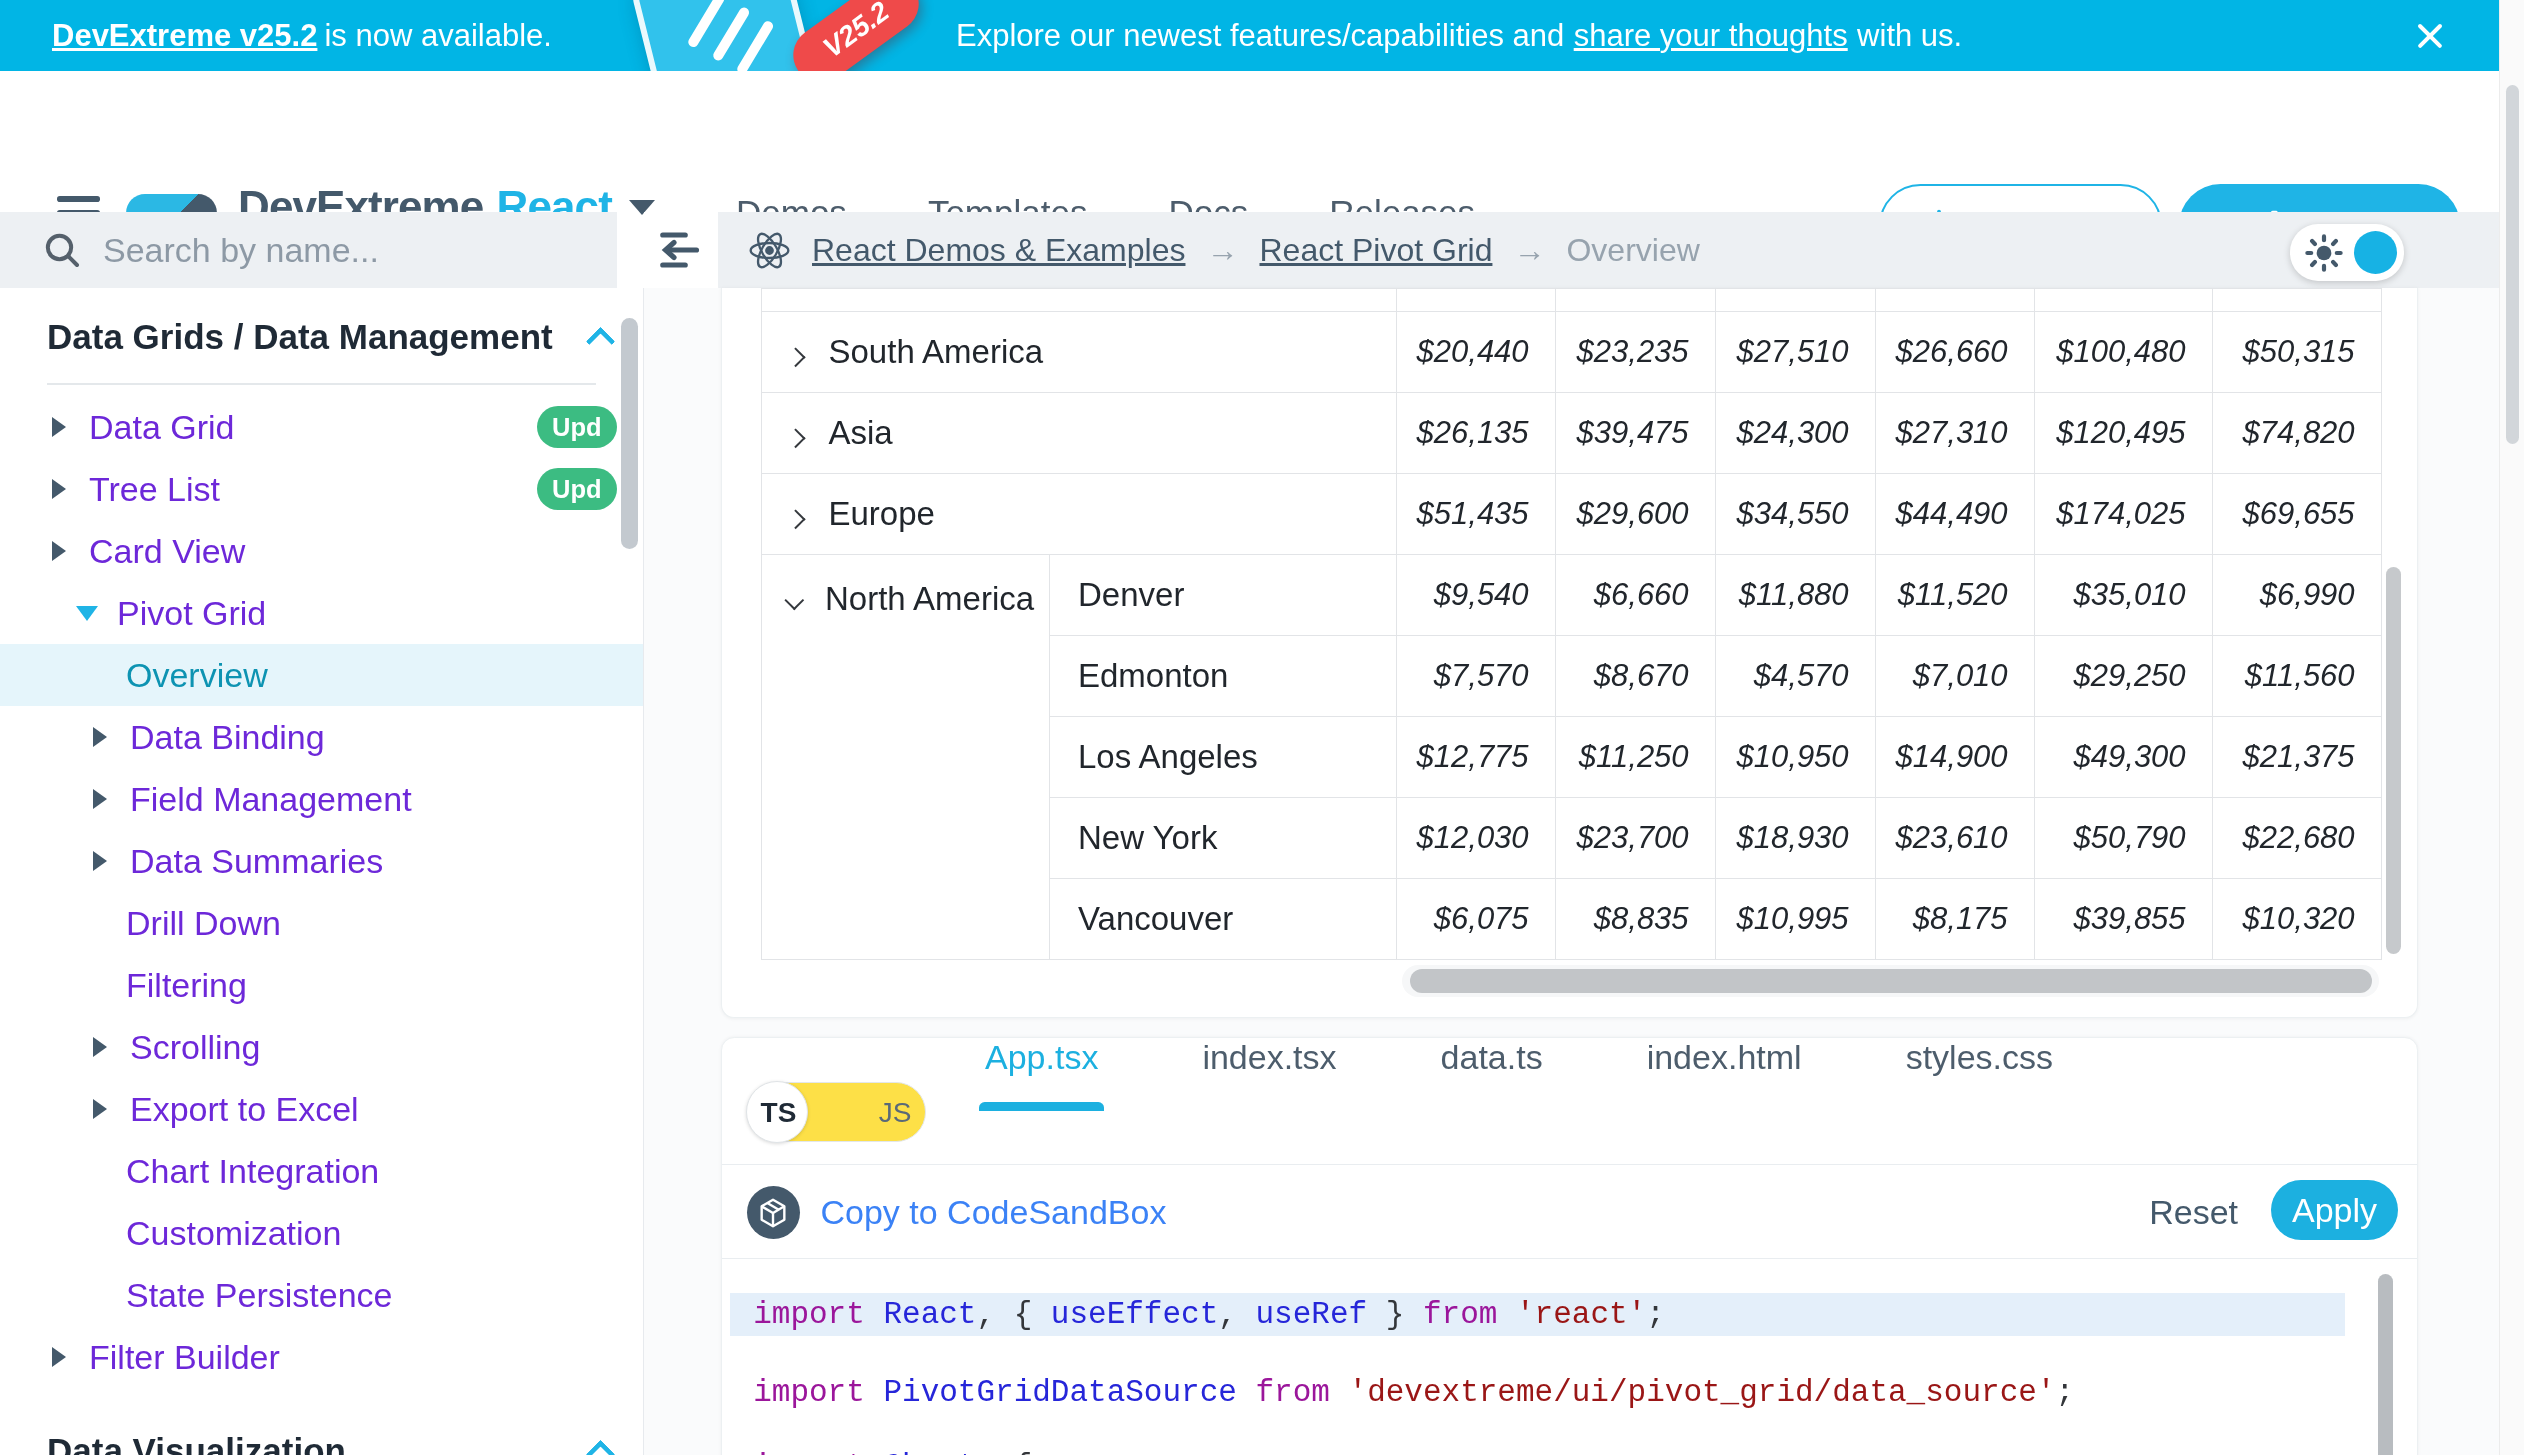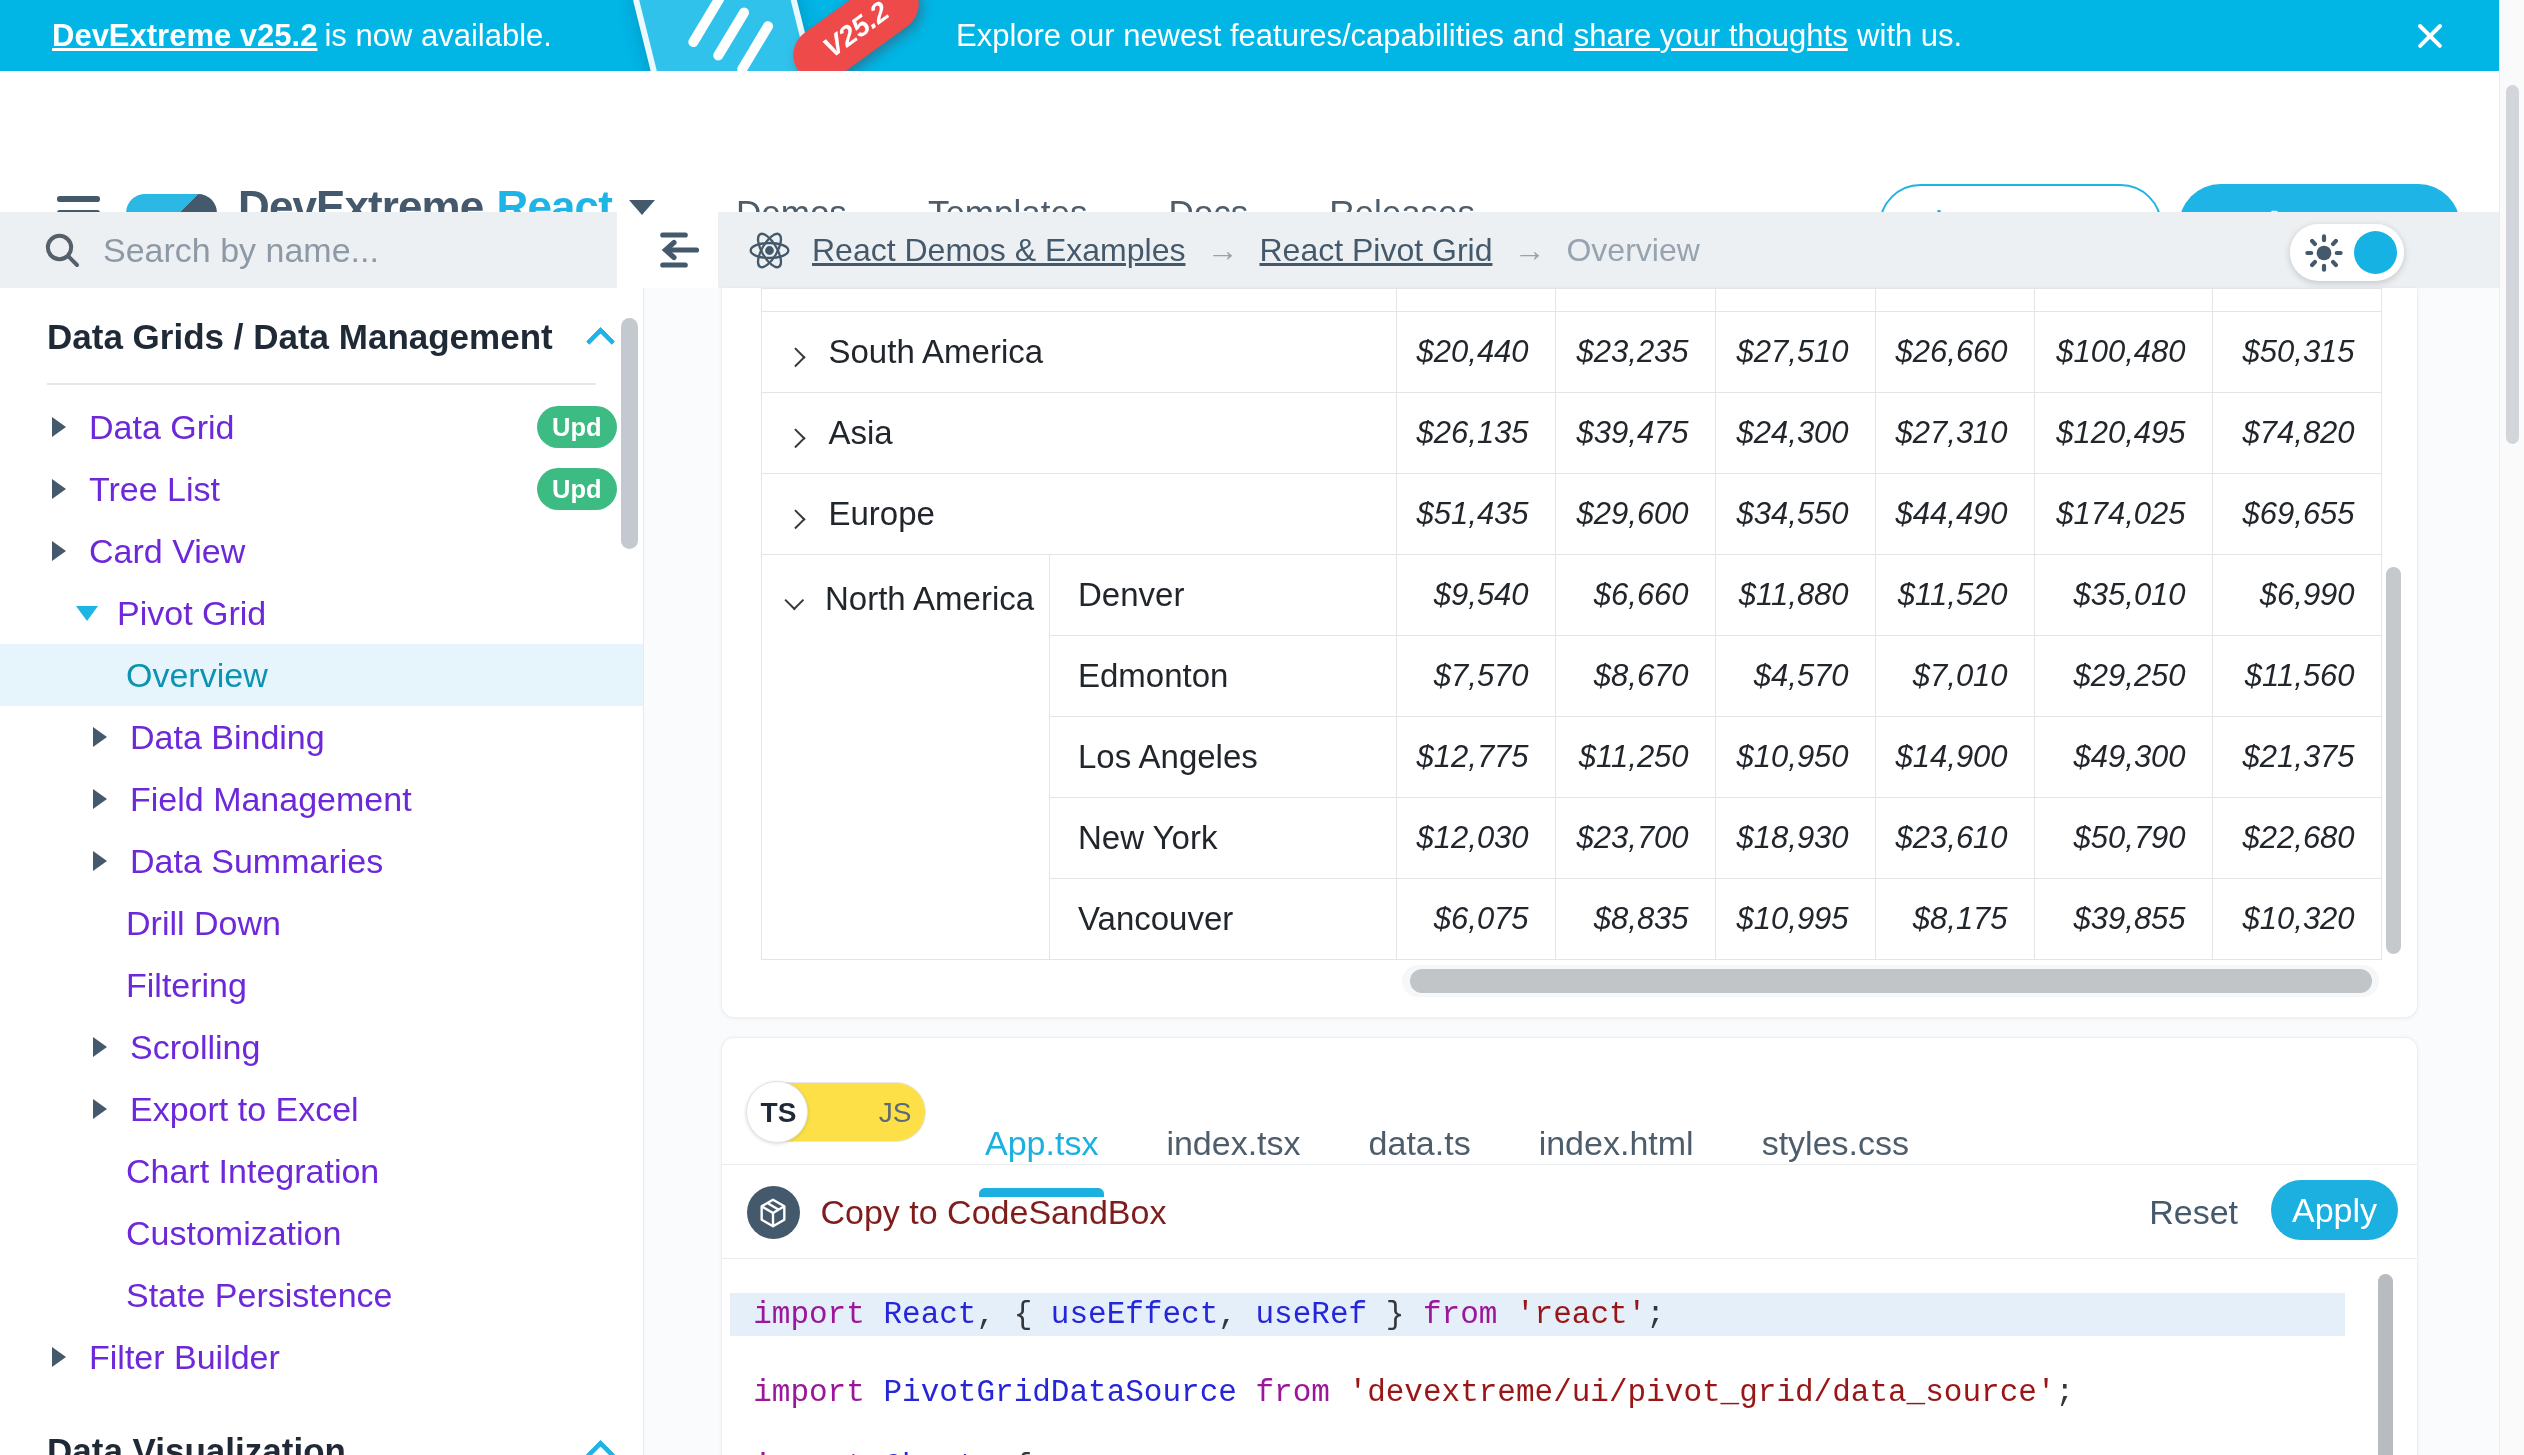--- a/index.html
+++ b/index.html
@@ -95,28 +95,28 @@
   #tbl-vscroll { position:absolute; right:16px; top:279px; width:15px; height:387px; background:#c6c9cc; border-radius:7.6px; }
   #tbl-hscroll-track { position:absolute; left:680px; top:677px; width:977px; height:32px; background:#f6f7f8; border-radius:16px; }
   #tbl-hscroll { position:absolute; left:7.6px; top:3.8px; width:962px; height:24.5px; background:#c2c5c8; border-radius:12.3px; }
 
   
   #tabs-row { position:absolute; left:0; top:0; width:100%; height:127px; border-bottom:1.9px solid #e9edf0; }
   #tsjs { position:absolute; left:24.5px; top:44px; width:179px; height:60px; background:#fde047; border:1.9px solid #e3e7ea; border-radius:32px; cursor:pointer; }
   #tsjs .knob { position:absolute; left:-1.9px; top:-1.9px; width:62px; height:62px; background:#fff; border:1.9px solid #e0e4e7; border-radius:50%; box-shadow:0 0.9px 3.8px rgba(0,0,0,.15); }
   #tsjs .ts { position:absolute; left:0; top:0; width:62px; height:59px; display:flex; align-items:center; justify-content:center; font-size:28px; font-weight:700; color:#1f2a36; }
   #tsjs .js { position:absolute; right:13.2px; top:0; height:59px; display:flex; align-items:center; font-size:28px; color:#5a6a78; }
-  #file-tabs { position:absolute; left:263px; top:0; height:125px; display:flex; align-items:flex-end; gap:68px; }
+  #file-tabs { position:absolute; left:263px; top:0; height:125px; display:flex; align-items:flex-start; gap:104px; }
   .ftab { font-size:34px; color:#4d5d6c; cursor:pointer; position:relative; }
   .ftab.active { color:#1cb0e0; }
   .ftab.active::after { content:""; position:absolute; left:-5.7px; right:-5.7px; bottom:-34px; height:9.4px; background:#1cb0e0; border-radius:5.7px 5.7px 0 0; }
   #sandbox-row { position:absolute; left:0; top:127px; width:100%; height:94px; border-bottom:1.9px solid #e9edf0; }
   #csb { position:absolute; left:24.5px; top:21px; display:flex; align-items:center; gap:21px; cursor:pointer; }
   #csb .csb-circle { width:53px; height:53px; border-radius:50%; background:#44596b; display:flex; align-items:center; justify-content:center; }
-  #csb .csb-label { font-size:34px; color:#7f1d1d; }
+  #csb .csb-label { font-size:34px; color:#3b82f6; }
   #reset-btn { position:absolute; right:179px; top:28px; font-size:34px; color:#44596b; cursor:pointer; }
   #apply-btn { position:absolute; right:19px; top:15px; width:127px; height:60px; border-radius:30px; background:#1cb0e0; color:#fff; font-size:34px; display:flex; align-items:center; justify-content:center; cursor:pointer; }
   #code-area { position:absolute; left:0; top:221px; width:100%; height:497px; overflow:hidden; font-family:"Liberation Mono", monospace; }
   .code-line { position:absolute; left:7.6px; width:1615px; height:43px; display:flex; align-items:center; padding-left:23.6px; font-size:31px; white-space:pre; }
   .code-line.hl { background:#e4effa; }
   .tk-kw { color:#9b169b; } .tk-id { color:#2626d9; } .tk-str { color:#9a1616; } .tk-pl { color:#33363a; }
   #code-vscroll { position:absolute; right:23.6px; top:15px; width:15px; height:397px; background:#b8bcc0; border-radius:7.6px; }
 
   
   #page-sb { position:absolute; right:0; top:0; width:26.4px; height:1456px; background:#fafafa; border-left:0.9px solid #ececec; }

